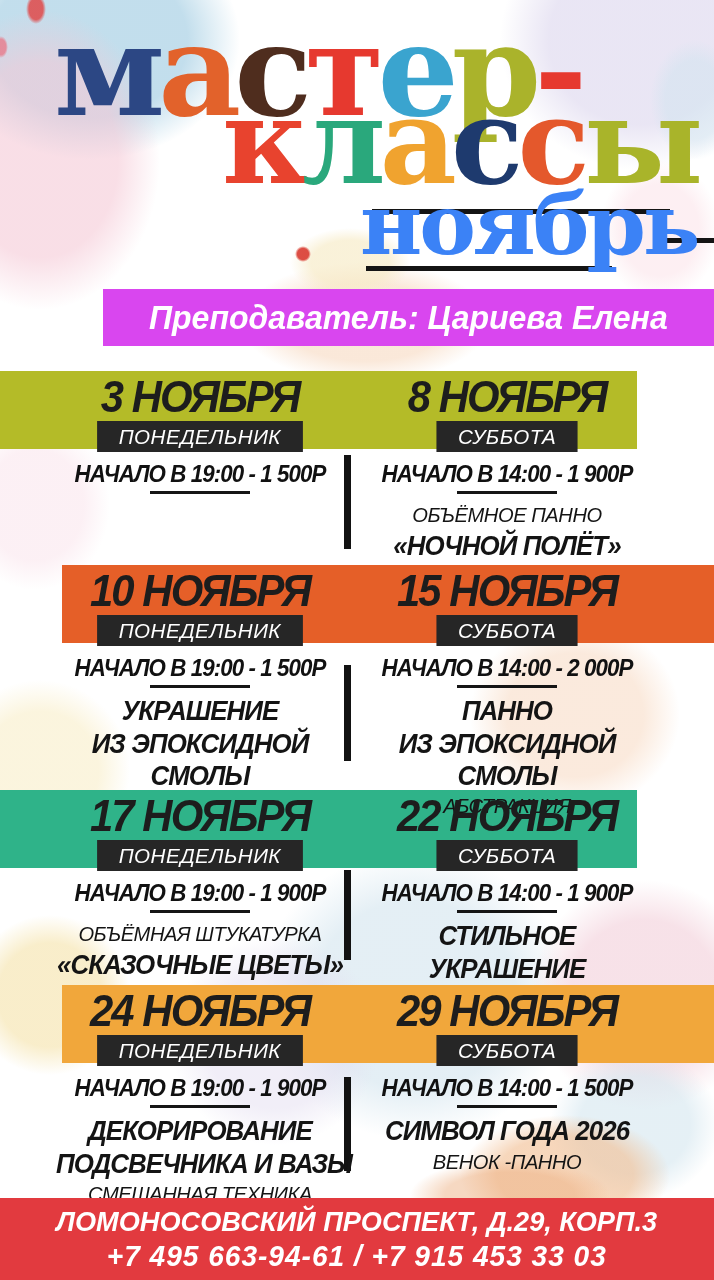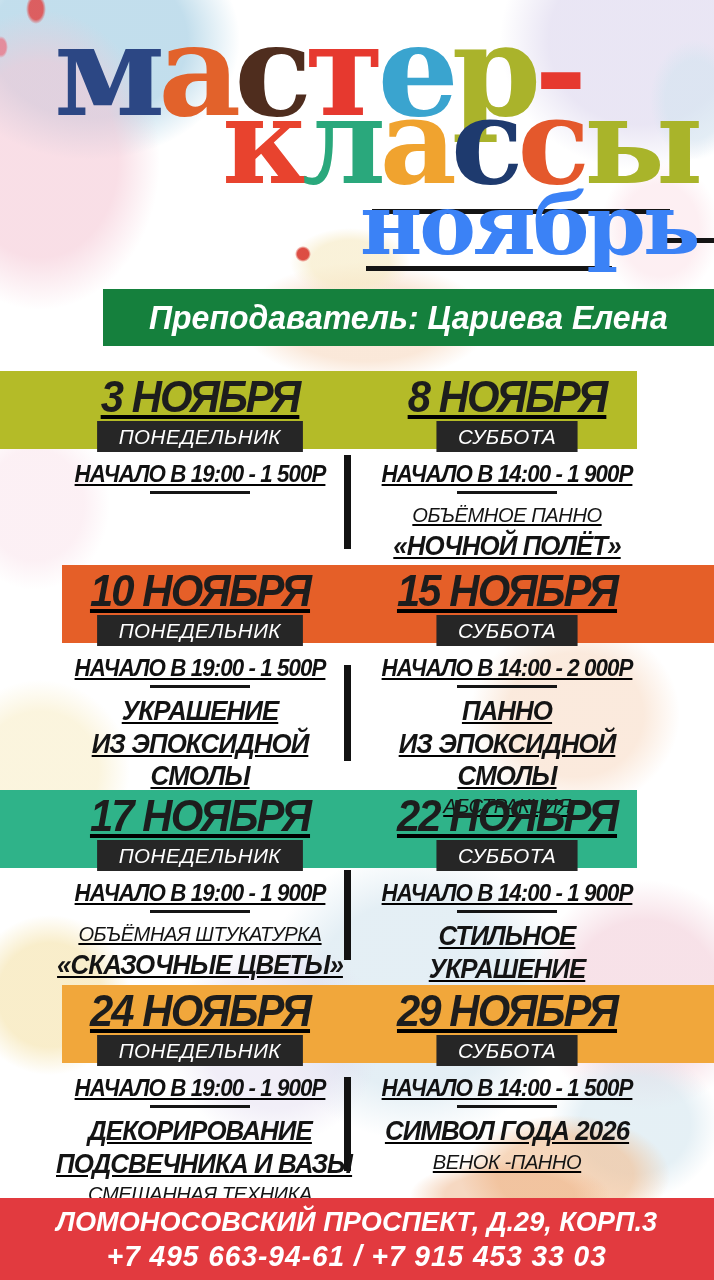--- a/index.html
+++ b/index.html
@@ -19,21 +19,21 @@
   .rule-bottom{left:366px;top:266px;width:246px;}
   
   .teacher{position:absolute;left:103px;right:0;top:289px;height:57px;display:flex;align-items:center;justify-content:center;}
   .teacher span{color:#fff;font-style:italic;font-weight:700;font-size:33px;transform:scaleX(.97);white-space:nowrap;}
   
   .session{position:absolute;left:0;right:0;}
   .s1{top:371px;height:194px;} .s2{top:565px;height:165px;} .s3{top:790px;height:152px;} .s4{top:985px;height:190px;}
   .band{position:absolute;top:0;height:78px;z-index:0;}
   .band.full-left{left:0;width:637px;}
   .band.full-right{left:62px;right:0;}
-  .cols{position:absolute;left:0;top:0;right:0;display:flex;z-index:1;text-decoration:underline;}
+  .cols{position:absolute;left:0;top:0;right:0;display:flex;z-index:1;}
   .col{text-align:center;}
   .col-left{margin-left:50px;width:300px;}
   .col-right{margin-left:4px;width:306px;}
   .date{margin-top:4px;font-style:italic;font-weight:700;font-size:44px;line-height:1.0;color:#1d1d1d;
         letter-spacing:-2px;transform:scaleX(.95);white-space:nowrap;}
   .weekday-wrap{margin-top:2px;line-height:0;}
   .weekday{display:inline-block;background:#262626;color:#fff;font-style:italic;font-size:21px;line-height:1.3;
            padding:2px 22px;letter-spacing:.5px;transform:scaleX(.98);white-space:nowrap;}
   .time{margin-top:10px;font-style:italic;font-weight:700;font-size:24px;line-height:1;color:#111;
         letter-spacing:-1px;transform:scaleX(.93);white-space:nowrap;}
@@ -75,21 +75,21 @@
   <div class="blob" style="left:460px;top:1115px;width:210px;height:120px;opacity:.65;background:radial-gradient(closest-side,#f2c197 0%,#f2c197 65%,transparent 100%);"></div>
   <div class="blob" style="left:410px;top:1160px;width:200px;height:70px;opacity:.5;background:radial-gradient(closest-side,#edb184 0%,#edb184 65%,transparent 100%);"></div>
 
   <div class="t-line t-line1"><span style="color: rgb(44, 71, 132);">м</span><span style="color: rgb(226, 98, 43);">а</span><span style="color: rgb(79, 45, 30);">с</span><span style="color: rgb(230, 57, 47);">т</span><span style="color: rgb(58, 164, 207);">е</span><span style="color: rgb(170, 179, 43);">р</span><span style="color: rgb(230, 57, 47);">-</span></div>
   <div class="t-line t-line2"><span style="color: rgb(232, 67, 46);">к</span><span style="color: rgb(42, 168, 124);">л</span><span style="color: rgb(240, 163, 47);">а</span><span style="color: rgb(30, 58, 110);">с</span><span style="color: rgb(228, 88, 44);">с</span><span style="color: rgb(169, 180, 42);">ы</span></div>
   <div class="rule rule-top"></div>
   <div class="rule rule-right"></div>
   <div class="rule rule-bottom"></div>
   <div class="t-month">ноябрь</div>
 
-  <div class="teacher" style="background: #15803d; text-align: right;">
+  <div class="teacher" style="background: #d946ef; text-align: right;">
     <span>Преподаватель: Цариева Елена</span>
   </div>
 
   <div class="session s1">
     <div class="band full-left" style="background: rgb(180, 187, 40);"></div>
     <div class="divider" style="top:84px;height:94px;"></div>
     <div class="cols">
       <div class="col col-left">
         <div class="date">3 НОЯБРЯ</div>
         <div class="weekday-wrap"><span class="weekday">ПОНЕДЕЛЬНИК</span></div>

